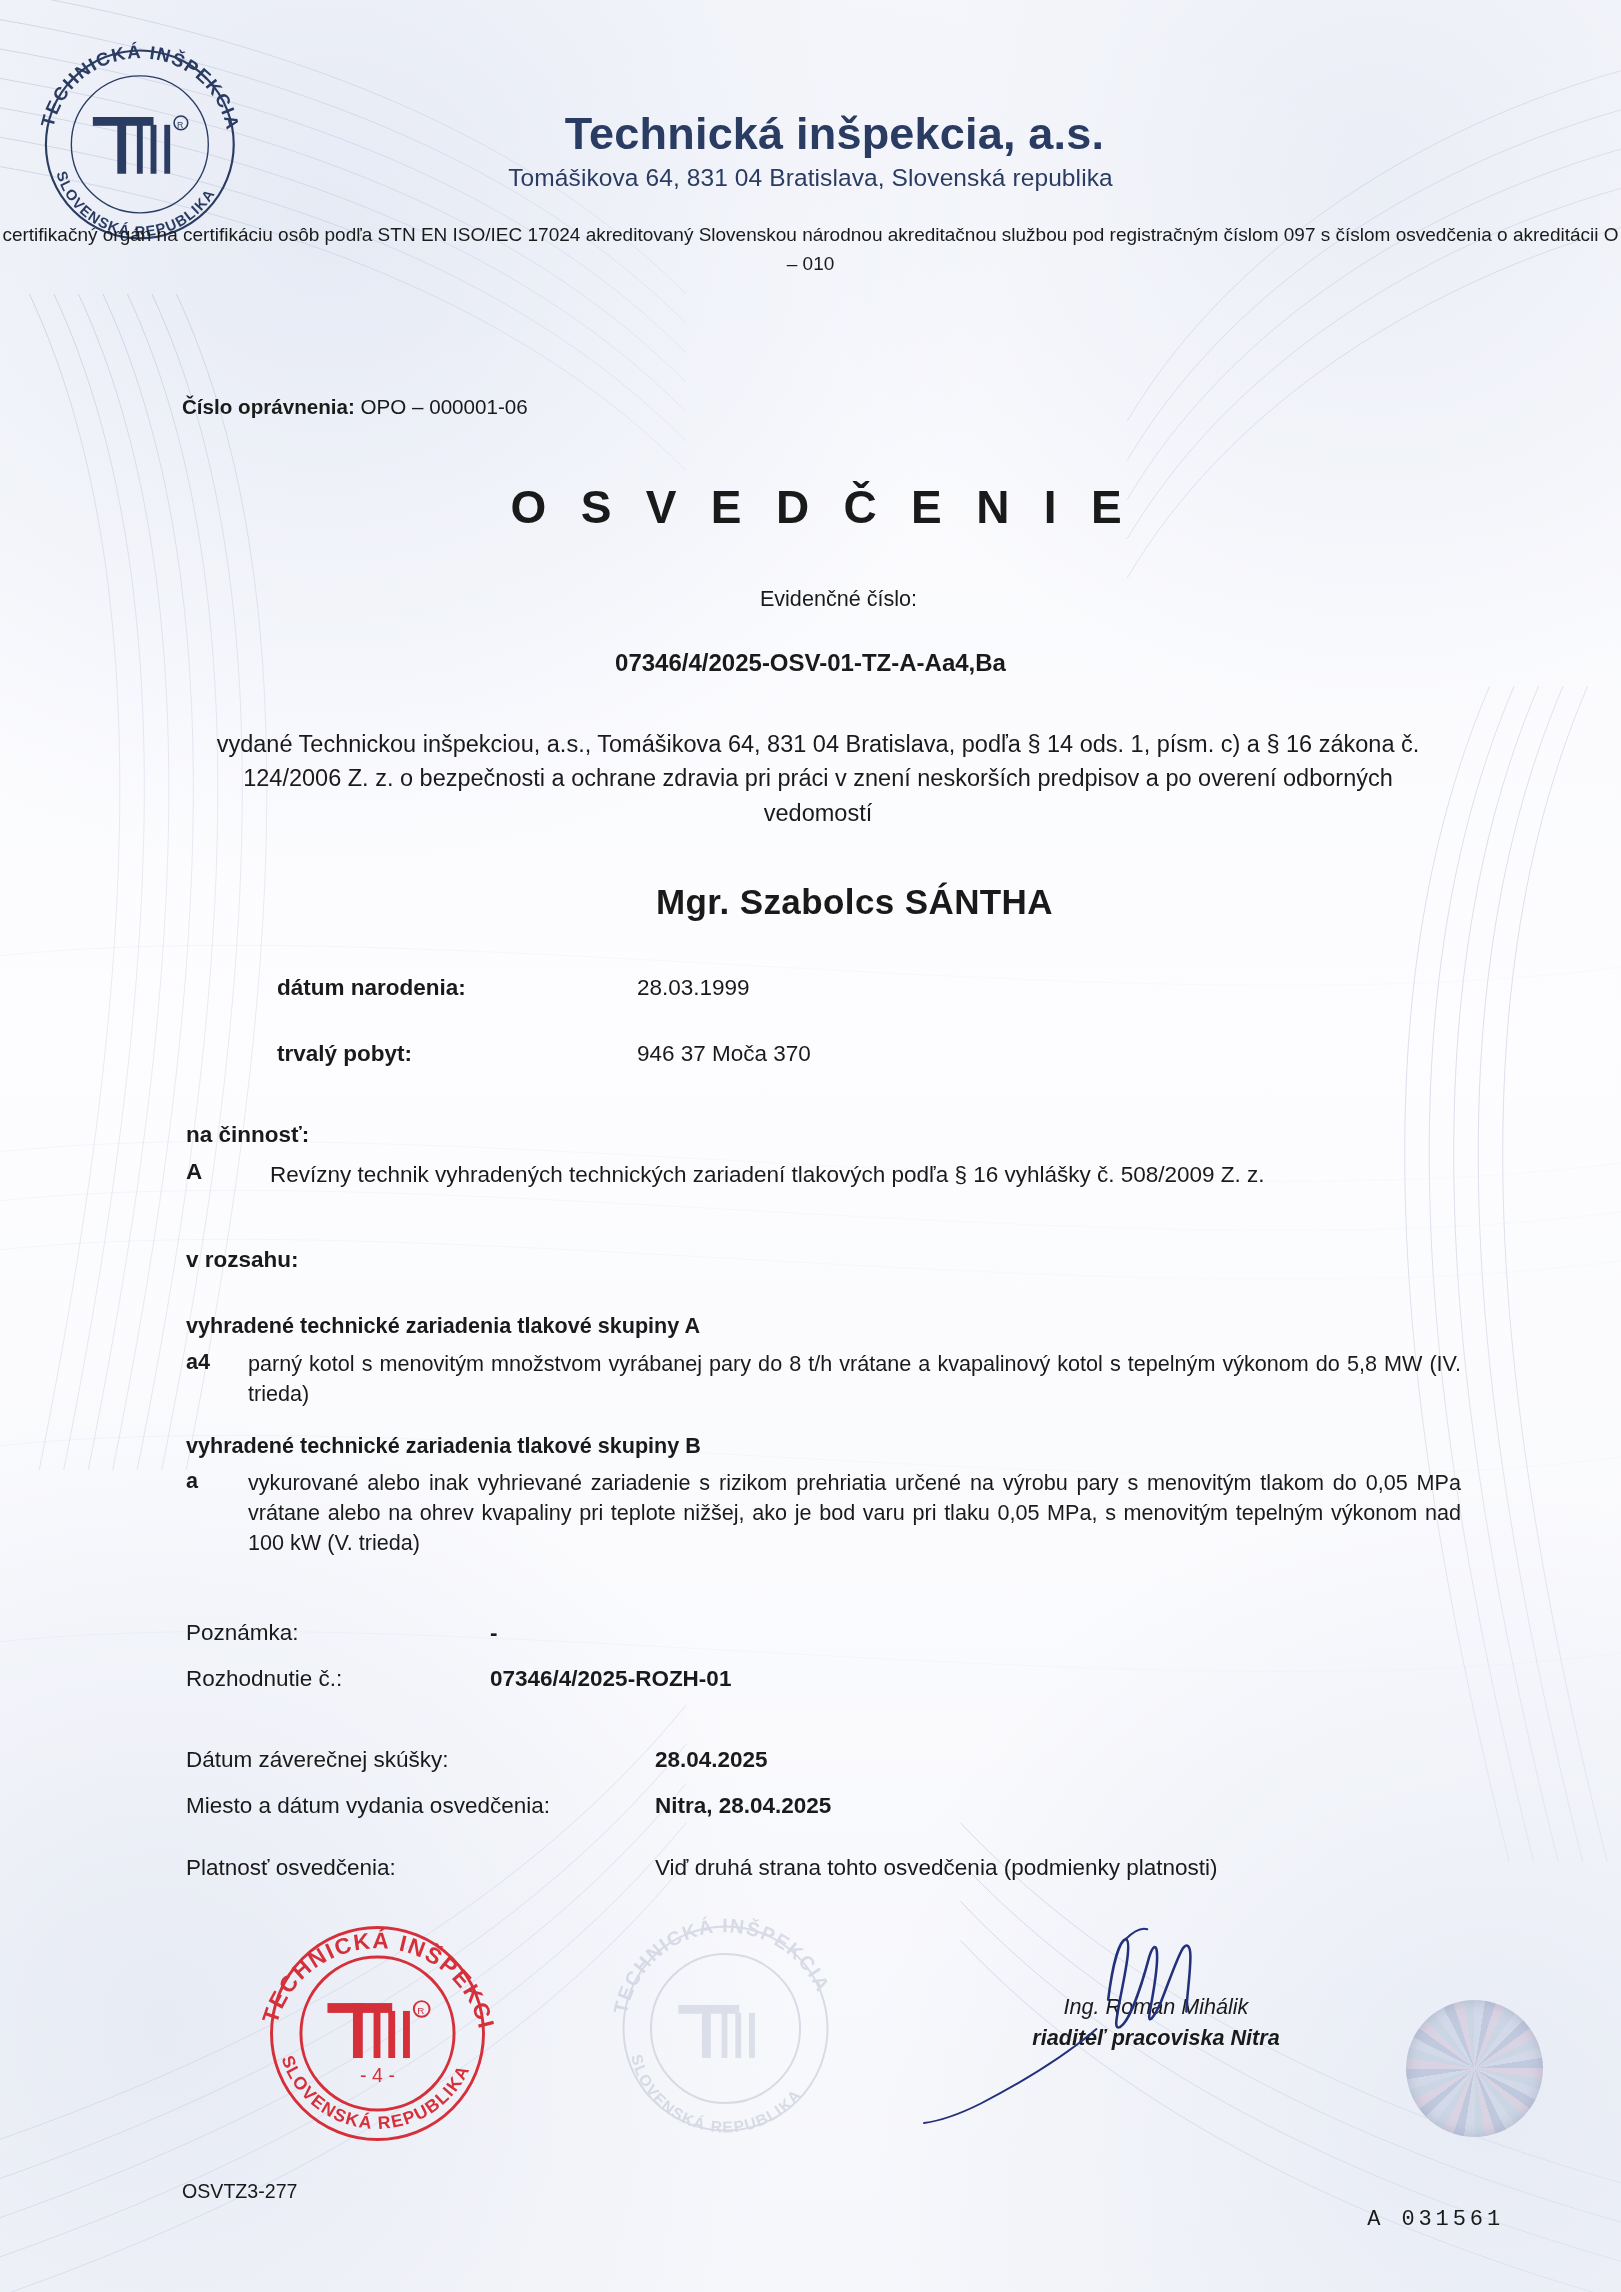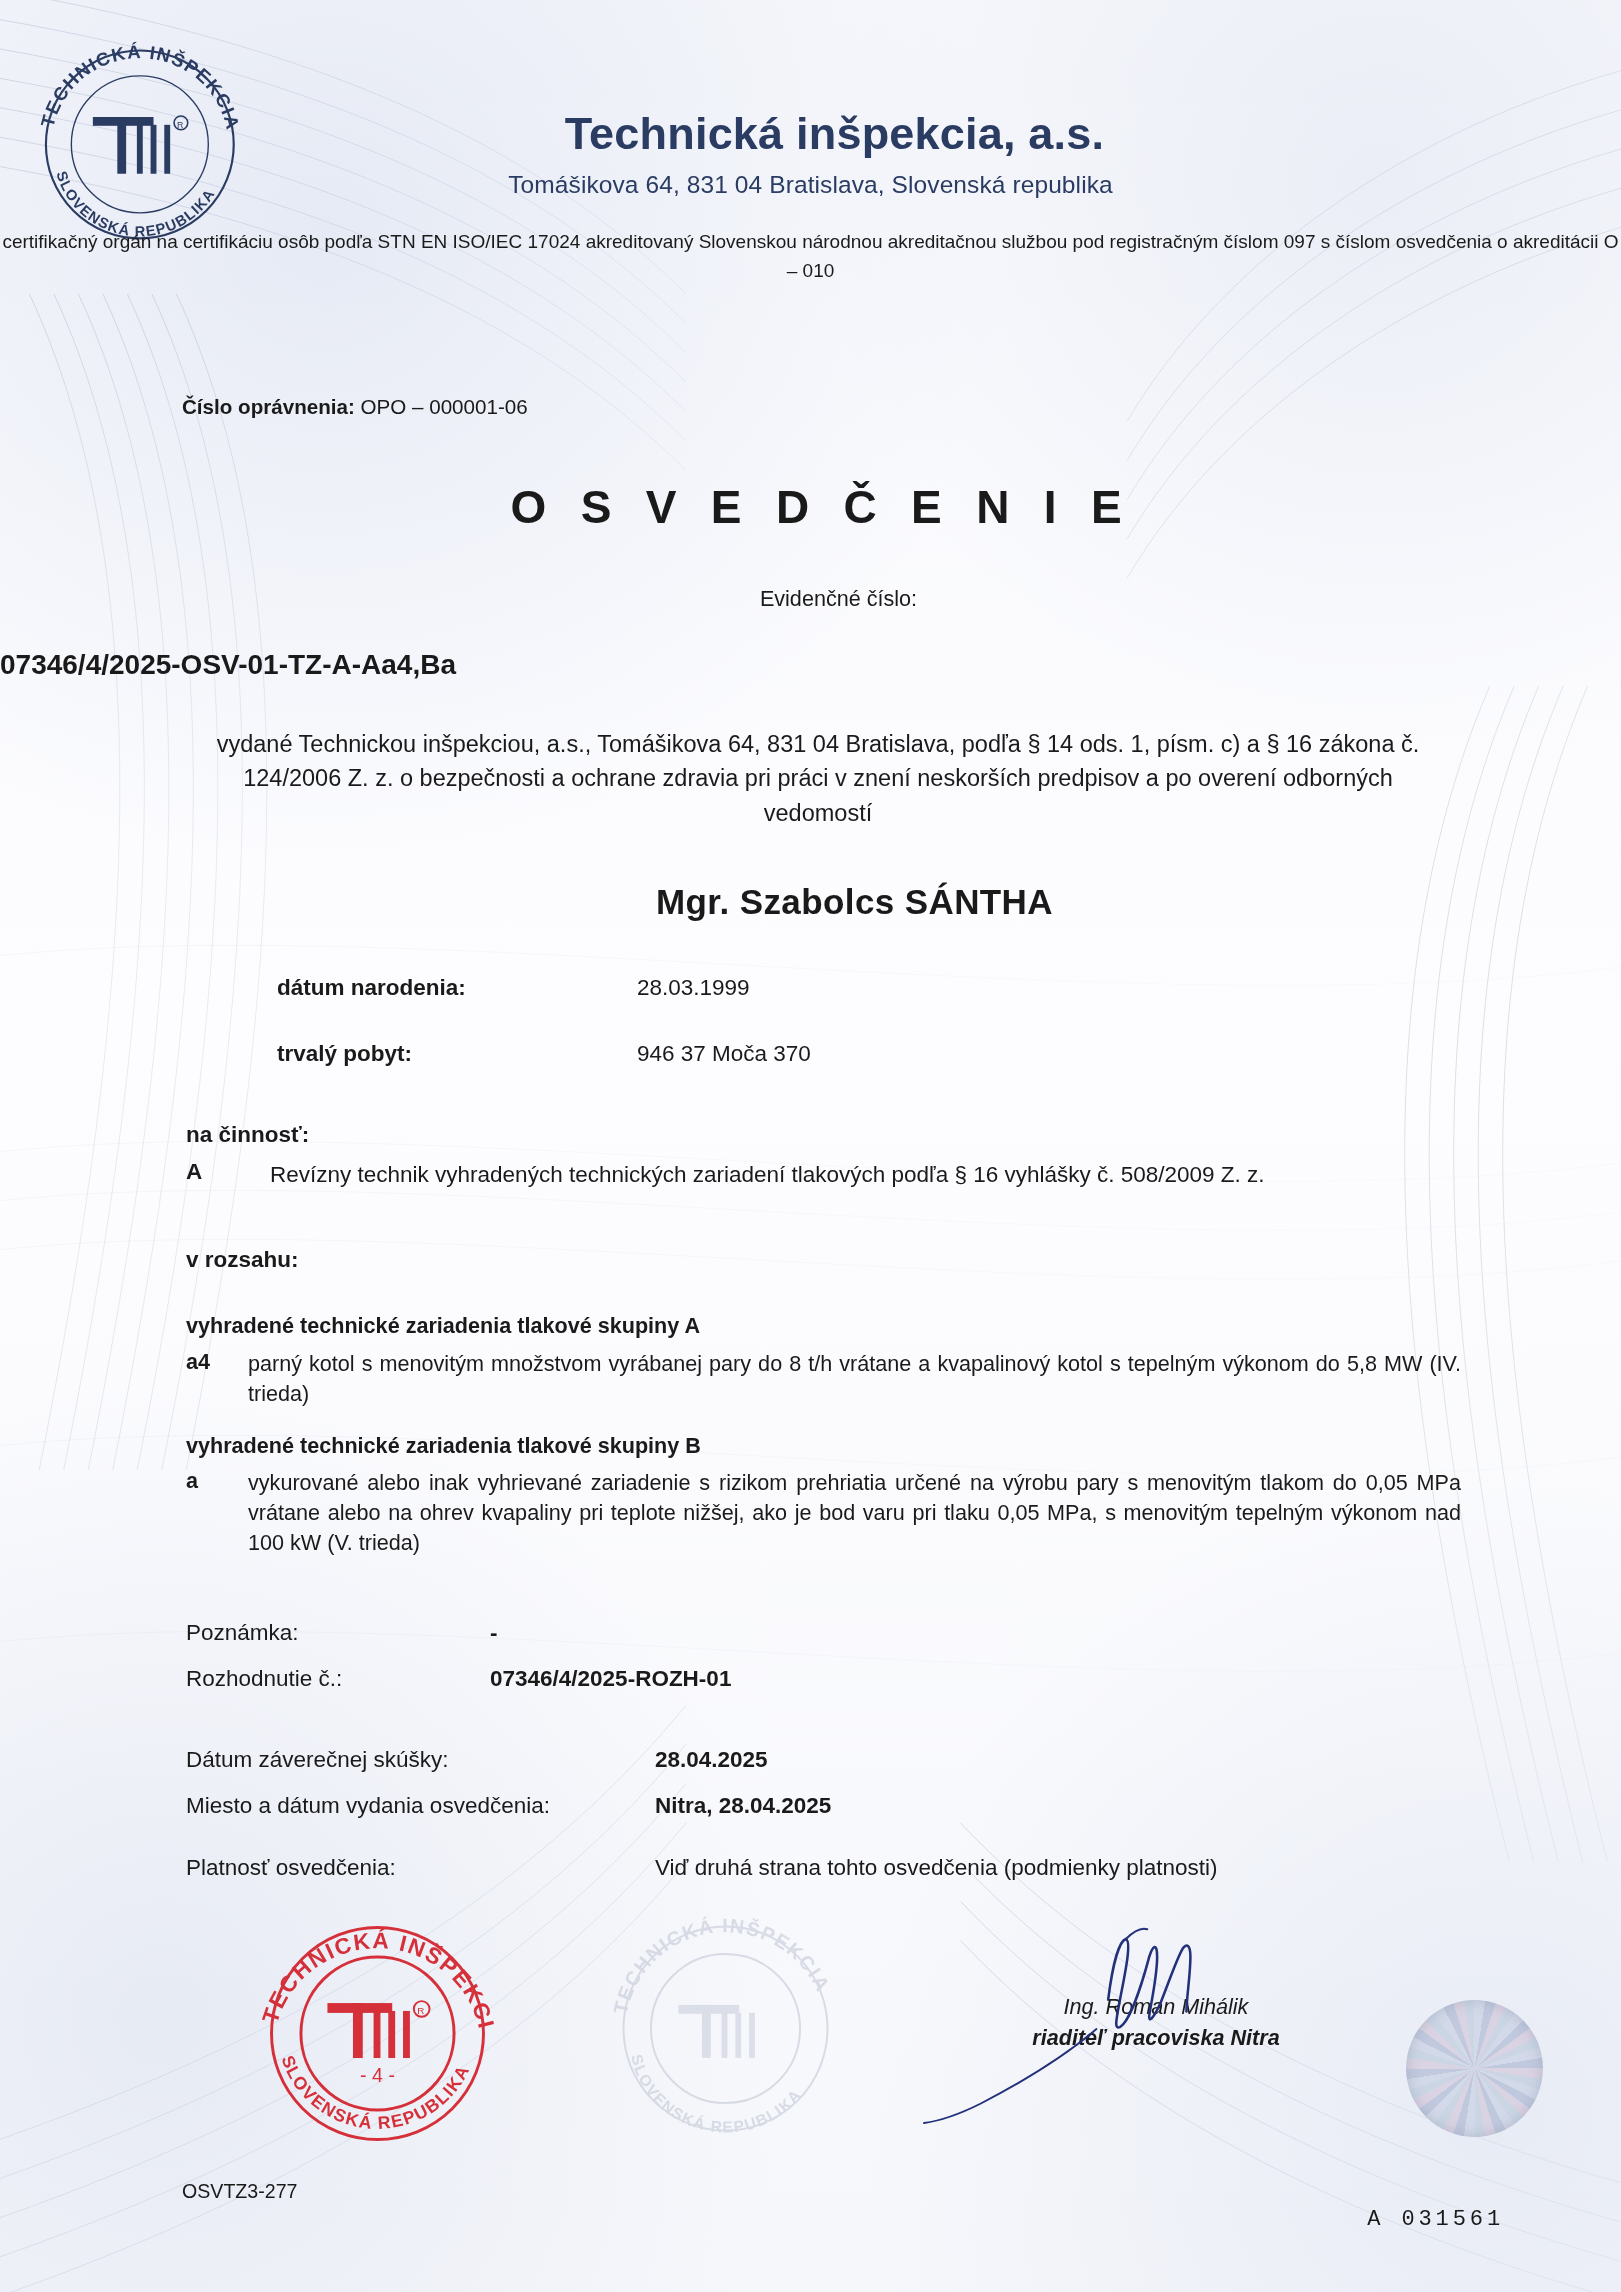--- a/index.html
+++ b/index.html
@@ -65,21 +65,21 @@
     font-size: 45px;
     font-weight: bold;
     color: #2b3c63;
     letter-spacing: 0.2px;
     margin: 0;
     padding-left: 48px;
   }
   .org-addr {
     font-size: 24.5px;
     color: #2b3c63;
-    margin-top: 11px;
+    margin-top: 4px;
     letter-spacing: 0.1px;
   }
   .accred {
     margin-top: 29px;
     font-size: 19px;
     line-height: 1.5;
     color: #1a1a1a;
   }
 
   .opravnenie {
@@ -106,21 +106,22 @@
     left: 0; top: 586px;
     width: 1621px;
     text-align: center;
     font-size: 21.6px;
     margin-left: 28px;
   }
   .evid-number {
     position: absolute;
     left: 0; top: 649px;
     width: 1621px;
-    font-size: 28px;
+    text-align: center;
+    font-size: 24px;
     font-weight: bold;
   }
 
   .issued-para {
     position: absolute;
     left: 186px; top: 727px;
     width: 1264px;
     text-align: center;
     font-size: 23.5px;
     line-height: 1.46;

